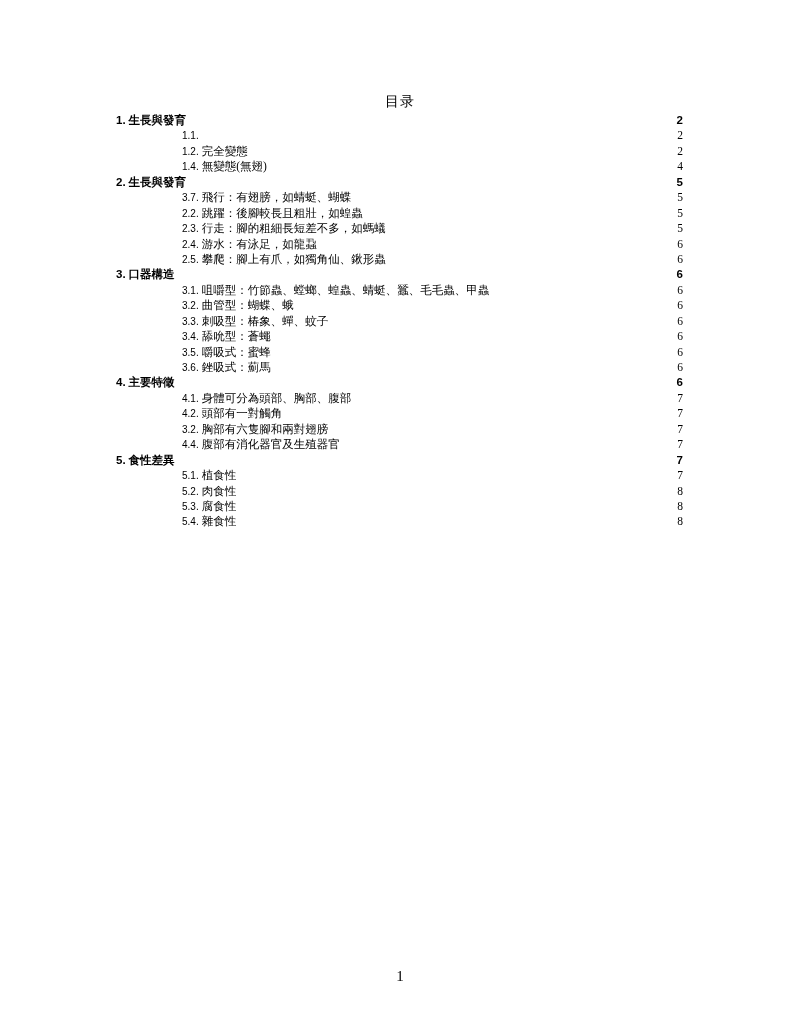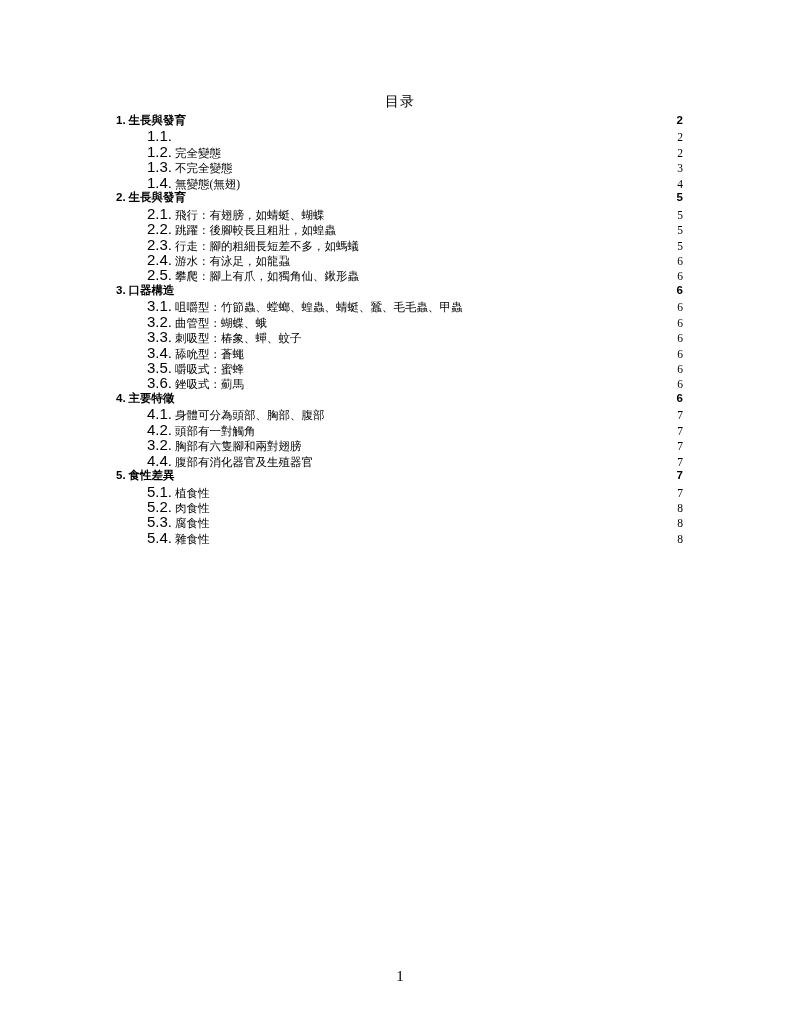--- a/index.html
+++ b/index.html
@@ -7,21 +7,21 @@
            font-family: "Liberation Serif", "DejaVu Serif", serif; color: #000; }
     .toc-title { position: absolute; top: 93px; left: 0; width: 800px; text-align: center;
                  font-size: 14px; letter-spacing: 1px; }
     .toc { position: absolute; top: 113px; left: 116px; width: 567px; }
     .row { display: flex; align-items: baseline; height: 15.45px; line-height: 15.45px;
            font-size: 11.5px; white-space: nowrap; }
     .row.l1 { font-weight: bold; font-family: "Liberation Sans", "DejaVu Sans", sans-serif; }
     .row.l1 .label { font-family: "Liberation Sans", "DejaVu Sans", sans-serif; }
     .row.l2 { padding-left: 31px; }
     .num { font-family: "Liberation Sans", "DejaVu Sans", sans-serif; margin-right: 3px; }
-    .row.l2 .num { font-size: 15px; }
+    .row.l2 .num { font-size: 10px; margin-left: 35px; }
     .label { }
     .leader { flex: 1; overflow: hidden; margin: 0 1px; position: relative; height: 1px; align-self: baseline; }
     .leader::after { content: ""; position: absolute; left: 0; right: 0; bottom: -2px;
                      border-bottom: 1px dotted #222; }
     .page { font-family: "Liberation Serif", serif; }
     .row.l1 .page { font-family: "Liberation Sans", sans-serif; }
     .footer-page { position: absolute; top: 968px; left: 0; width: 800px; text-align: center;
                    font-size: 15px; }
   </style>
 </head>
@@ -41,40 +41,34 @@
       <span class="leader"></span>
       <span class="page">2</span>
     </div>
   <div class="row l2">
       <span class="num">1.2.</span>
       <span class="label">完全變態</span>
       <span class="leader"></span>
       <span class="page">2</span>
     </div>
   <div class="row l2">
-      <span class="num">1.3.</span>
-      <span class="label">不完全變態</span>
-      <span class="leader"></span>
-      <span class="page">3</span>
-    </div>
-  <div class="row l2">
       <span class="num">1.4.</span>
       <span class="label">無變態(無翅)</span>
       <span class="leader"></span>
       <span class="page">4</span>
     </div>
 
   <div class="row l1">
       <span class="num">2.</span>
       <span class="label">生長與發育</span>
       <span class="leader"></span>
       <span class="page">5</span>
     </div>
   <div class="row l2">
-      <span class="num">2.1.</span>
+      <span class="num">3.7.</span>
       <span class="label">飛行：有翅膀，如蜻蜓、蝴蝶</span>
       <span class="leader"></span>
       <span class="page">5</span>
     </div>
   <div class="row l2">
       <span class="num">2.2.</span>
       <span class="label">跳躍：後腳較長且粗壯，如蝗蟲</span>
       <span class="leader"></span>
       <span class="page">5</span>
     </div>

